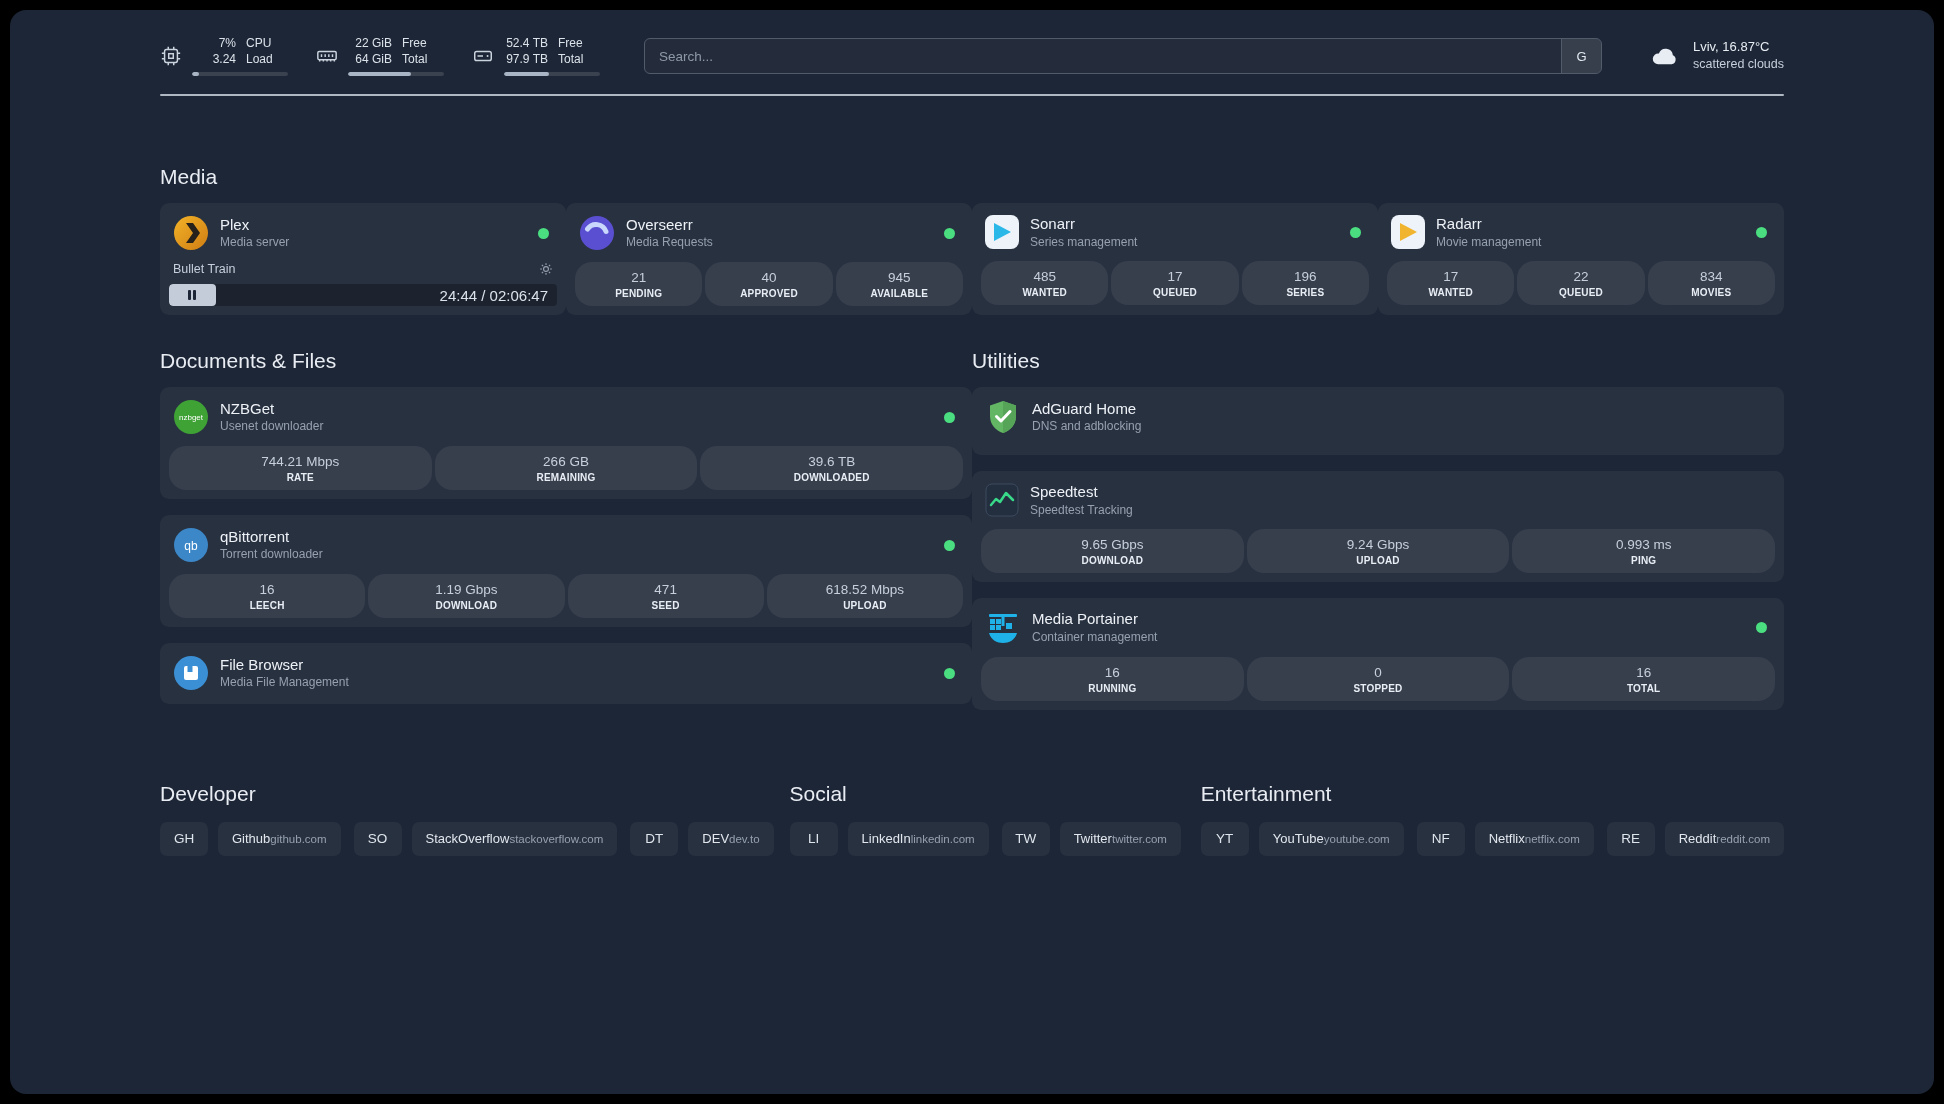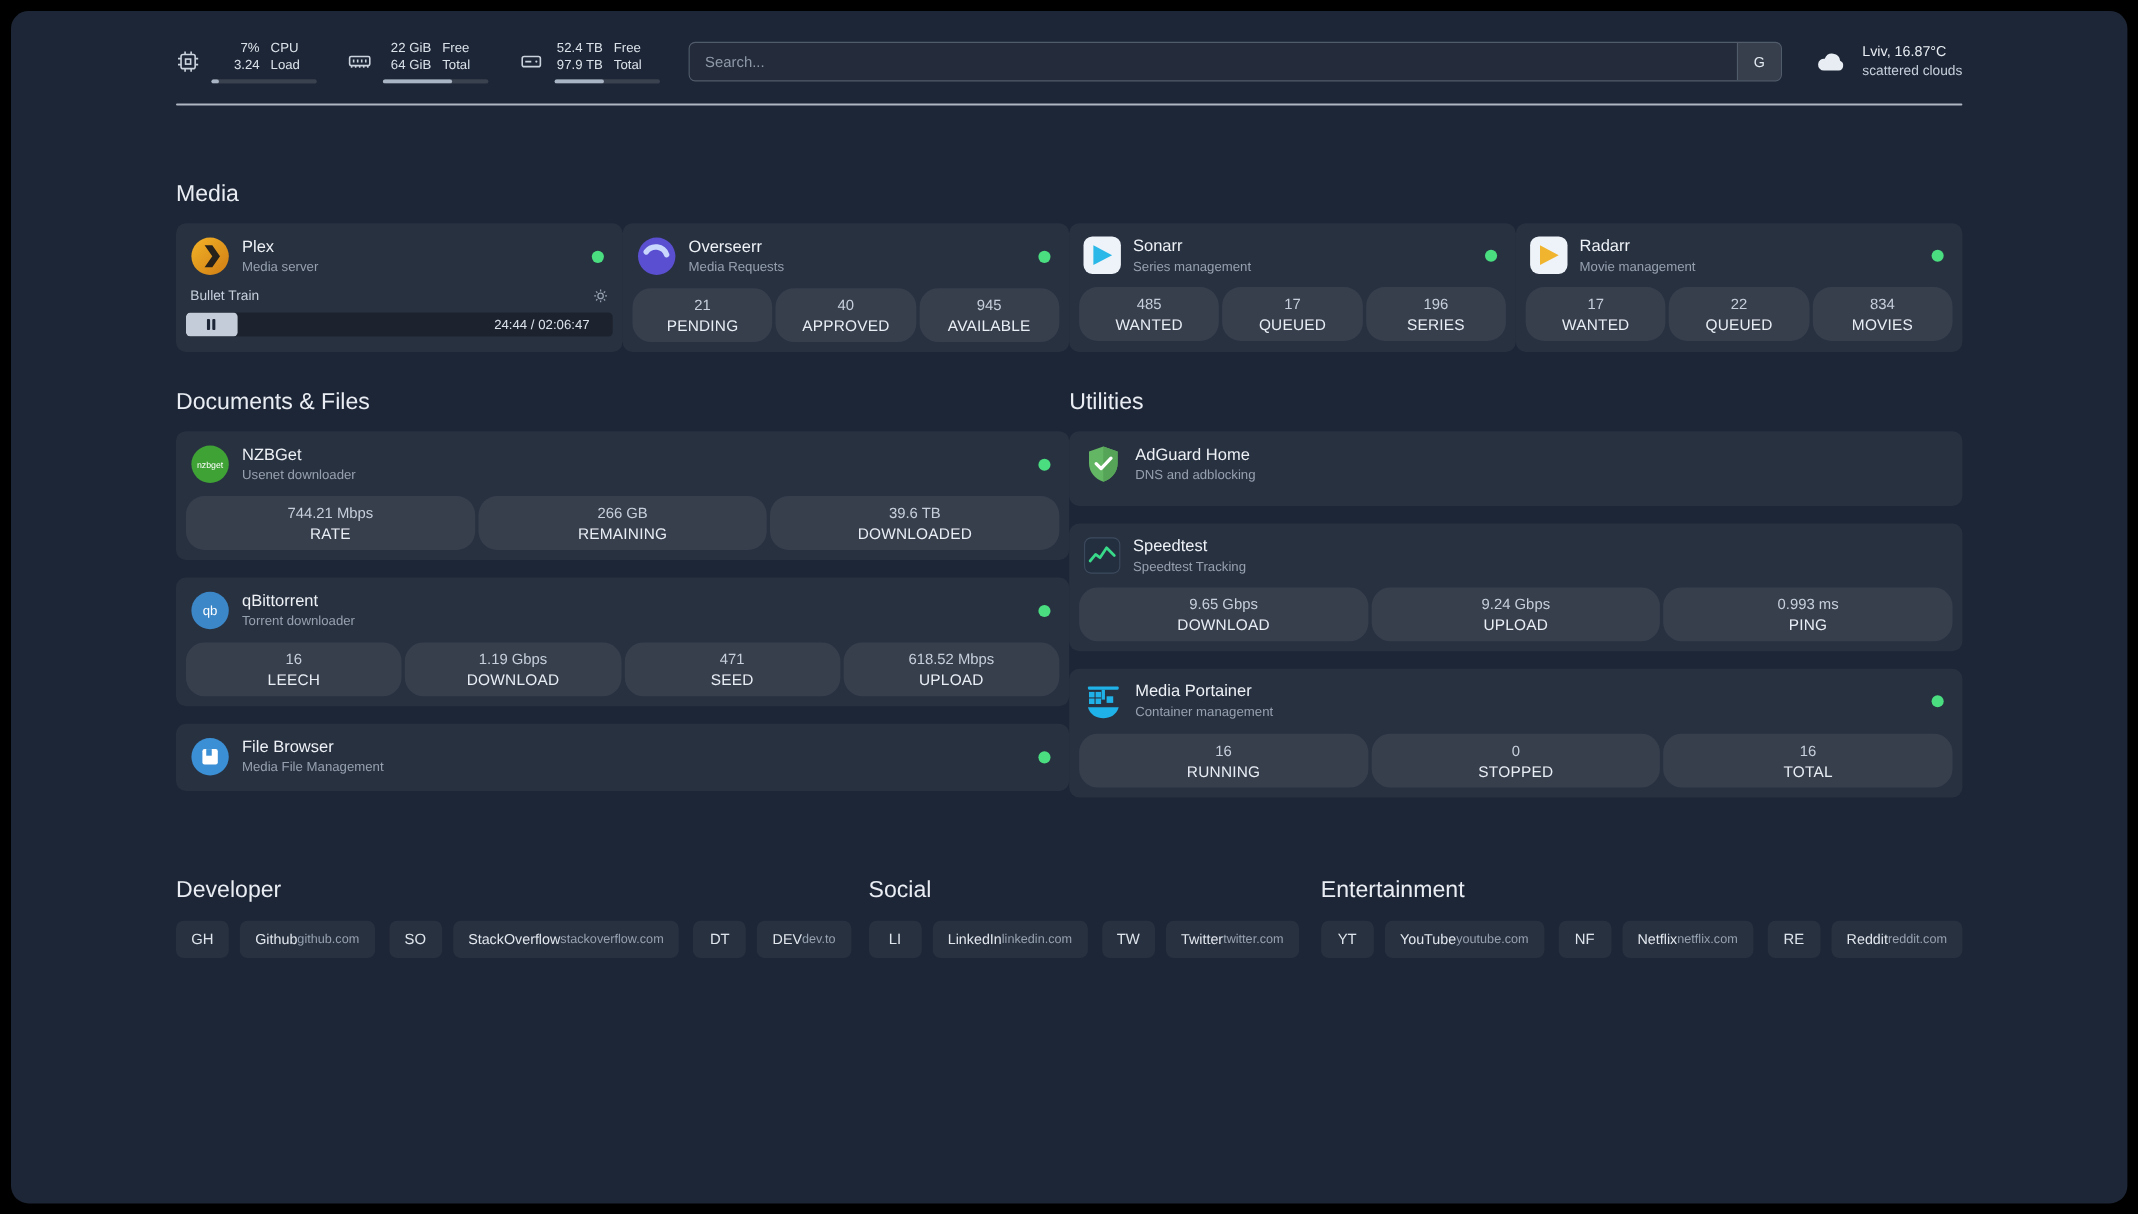--- a/index.html
+++ b/index.html
@@ -11,21 +11,21 @@
   .topbar{display:flex;align-items:center;height:52px}
   .sys-widgets{display:flex;gap:28px;align-items:center}
   .sys-widget{display:flex;gap:10px;align-items:center}
   .sys-icon{color:#cbd3de;display:flex;flex:none}
   .sys-body{display:flex;flex-direction:column;gap:4px;min-width:96px}
   .sys-rows{display:flex;gap:10px;font-size:12px;line-height:1.3;color:#dbe2ea}
   .sys-col{display:flex;flex-direction:column}
   .sys-col.values{text-align:right;min-width:44px}
   .sys-bar{height:4px;border-radius:2px;background:rgba(255,255,255,0.13);overflow:hidden;width:100%}
   .sys-bar-fill{height:100%;background:#a9b5c4;border-radius:2px;width:0}
-  .search{flex:1;display:flex;align-items:center;margin:0 26px;height:36px;border:1px solid #515c6b;border-radius:6px;background:rgba(255,255,255,0.03);overflow:hidden}
+  .search{flex:1;display:flex;align-items:center;margin:0 44px;height:36px;border:1px solid #515c6b;border-radius:6px;background:rgba(255,255,255,0.03);overflow:hidden}
   .search input{flex:1;background:transparent;border:0;outline:none;color:#d6dde6;font-size:13.5px;padding:0 14px;font-family:inherit}
   .search input::placeholder{color:#8e99a8}
   .search-btn{width:40px;height:100%;display:flex;align-items:center;justify-content:center;background:rgba(255,255,255,0.09);color:#e3e9f0;font-size:13px;border-left:1px solid #515c6b;cursor:pointer}
   .weather{display:flex;align-items:center;gap:11px}
   .weather-text{display:flex;flex-direction:column;font-size:13px;line-height:1.4;color:#e8edf3}
   .weather-cond{font-size:12.5px;color:#c6cfdb}
   .divider{height:2px;background:#c9d1dc;opacity:.85;border-radius:1px;margin-top:12px}
 
   
   .section-title{font-size:21px;font-weight:500;color:#e9edf3;margin-bottom:14px}
@@ -36,29 +36,29 @@
   .card{background:rgba(255,255,255,0.05);border-radius:9px;padding:9px;cursor:pointer}
   .card-header{display:flex;align-items:center;gap:11px;padding:3px 4px 11px}
   .card.compact .card-header{padding-bottom:4px}
   .svc-icon{flex:none;display:flex}
   .svc-name{font-size:15px;color:#eef2f7;line-height:1.25}
   .svc-desc{font-size:12px;color:#96a1b0;line-height:1.35}
   .status-dot{width:11px;height:11px;border-radius:50%;margin-left:auto;margin-right:4px;flex:none}
   .stats-row{display:flex;gap:3px}
   .stat{flex:1;background:rgba(255,255,255,0.07);border-radius:17px;text-align:center;padding:8px 2px 7px}
   .stat-value{font-size:13.5px;color:#c6cfdb}
-  .stat-label{font-size:14px;font-weight:400;color:#e9eef5;margin-top:3px;letter-spacing:.2px}
+  .stat-label{font-size:10px;font-weight:700;color:#e9eef5;margin-top:3px;letter-spacing:.2px}
   .icon-tile{width:34px;height:34px;border-radius:8px;background:#eef3f9;display:flex;align-items:center;justify-content:center}
 
   
   .plex-now{display:flex;align-items:center;justify-content:space-between;padding:0 4px 8px;font-size:12.5px;color:#c6cfdb}
   .gear{display:flex;cursor:pointer}
   .player-bar{position:relative;height:22px;background:rgba(0,0,0,0.28);border-radius:4px;display:flex;align-items:center;overflow:hidden}
   .player-fill{height:100%;background:#c3ccd8;border-radius:4px;display:flex;align-items:center;justify-content:center;min-width:26px;width:0}
-  .player-time{position:absolute;right:21px;font-size:12px;color:#dbe2ea}
+  .player-time{position:absolute;right:9px;font-size:15px;color:#dbe2ea}
 
   
   .bookmarks{display:grid;grid-template-columns:repeat(3,1fr);gap:16px;margin-top:72px;align-items:start}
   .bookmarks .section-title{margin-bottom:16px}
   .bm-rows{display:flex;flex-direction:row;gap:13px}
   .bm-row{display:flex;gap:10px;height:34px;cursor:pointer}
   .bm-abbr{width:48px;border-radius:7px;background:rgba(255,255,255,0.05);display:flex;align-items:center;justify-content:center;font-size:13.5px;color:#dfe5ec;flex:none}
   .bm-pill{flex:1;display:flex;align-items:center;justify-content:space-between;background:rgba(255,255,255,0.05);border-radius:7px;padding:0 14px}
   .bm-name{font-size:13px;color:#e2e7ee}
   .bm-url{font-size:11.5px;color:#96a1b0}

